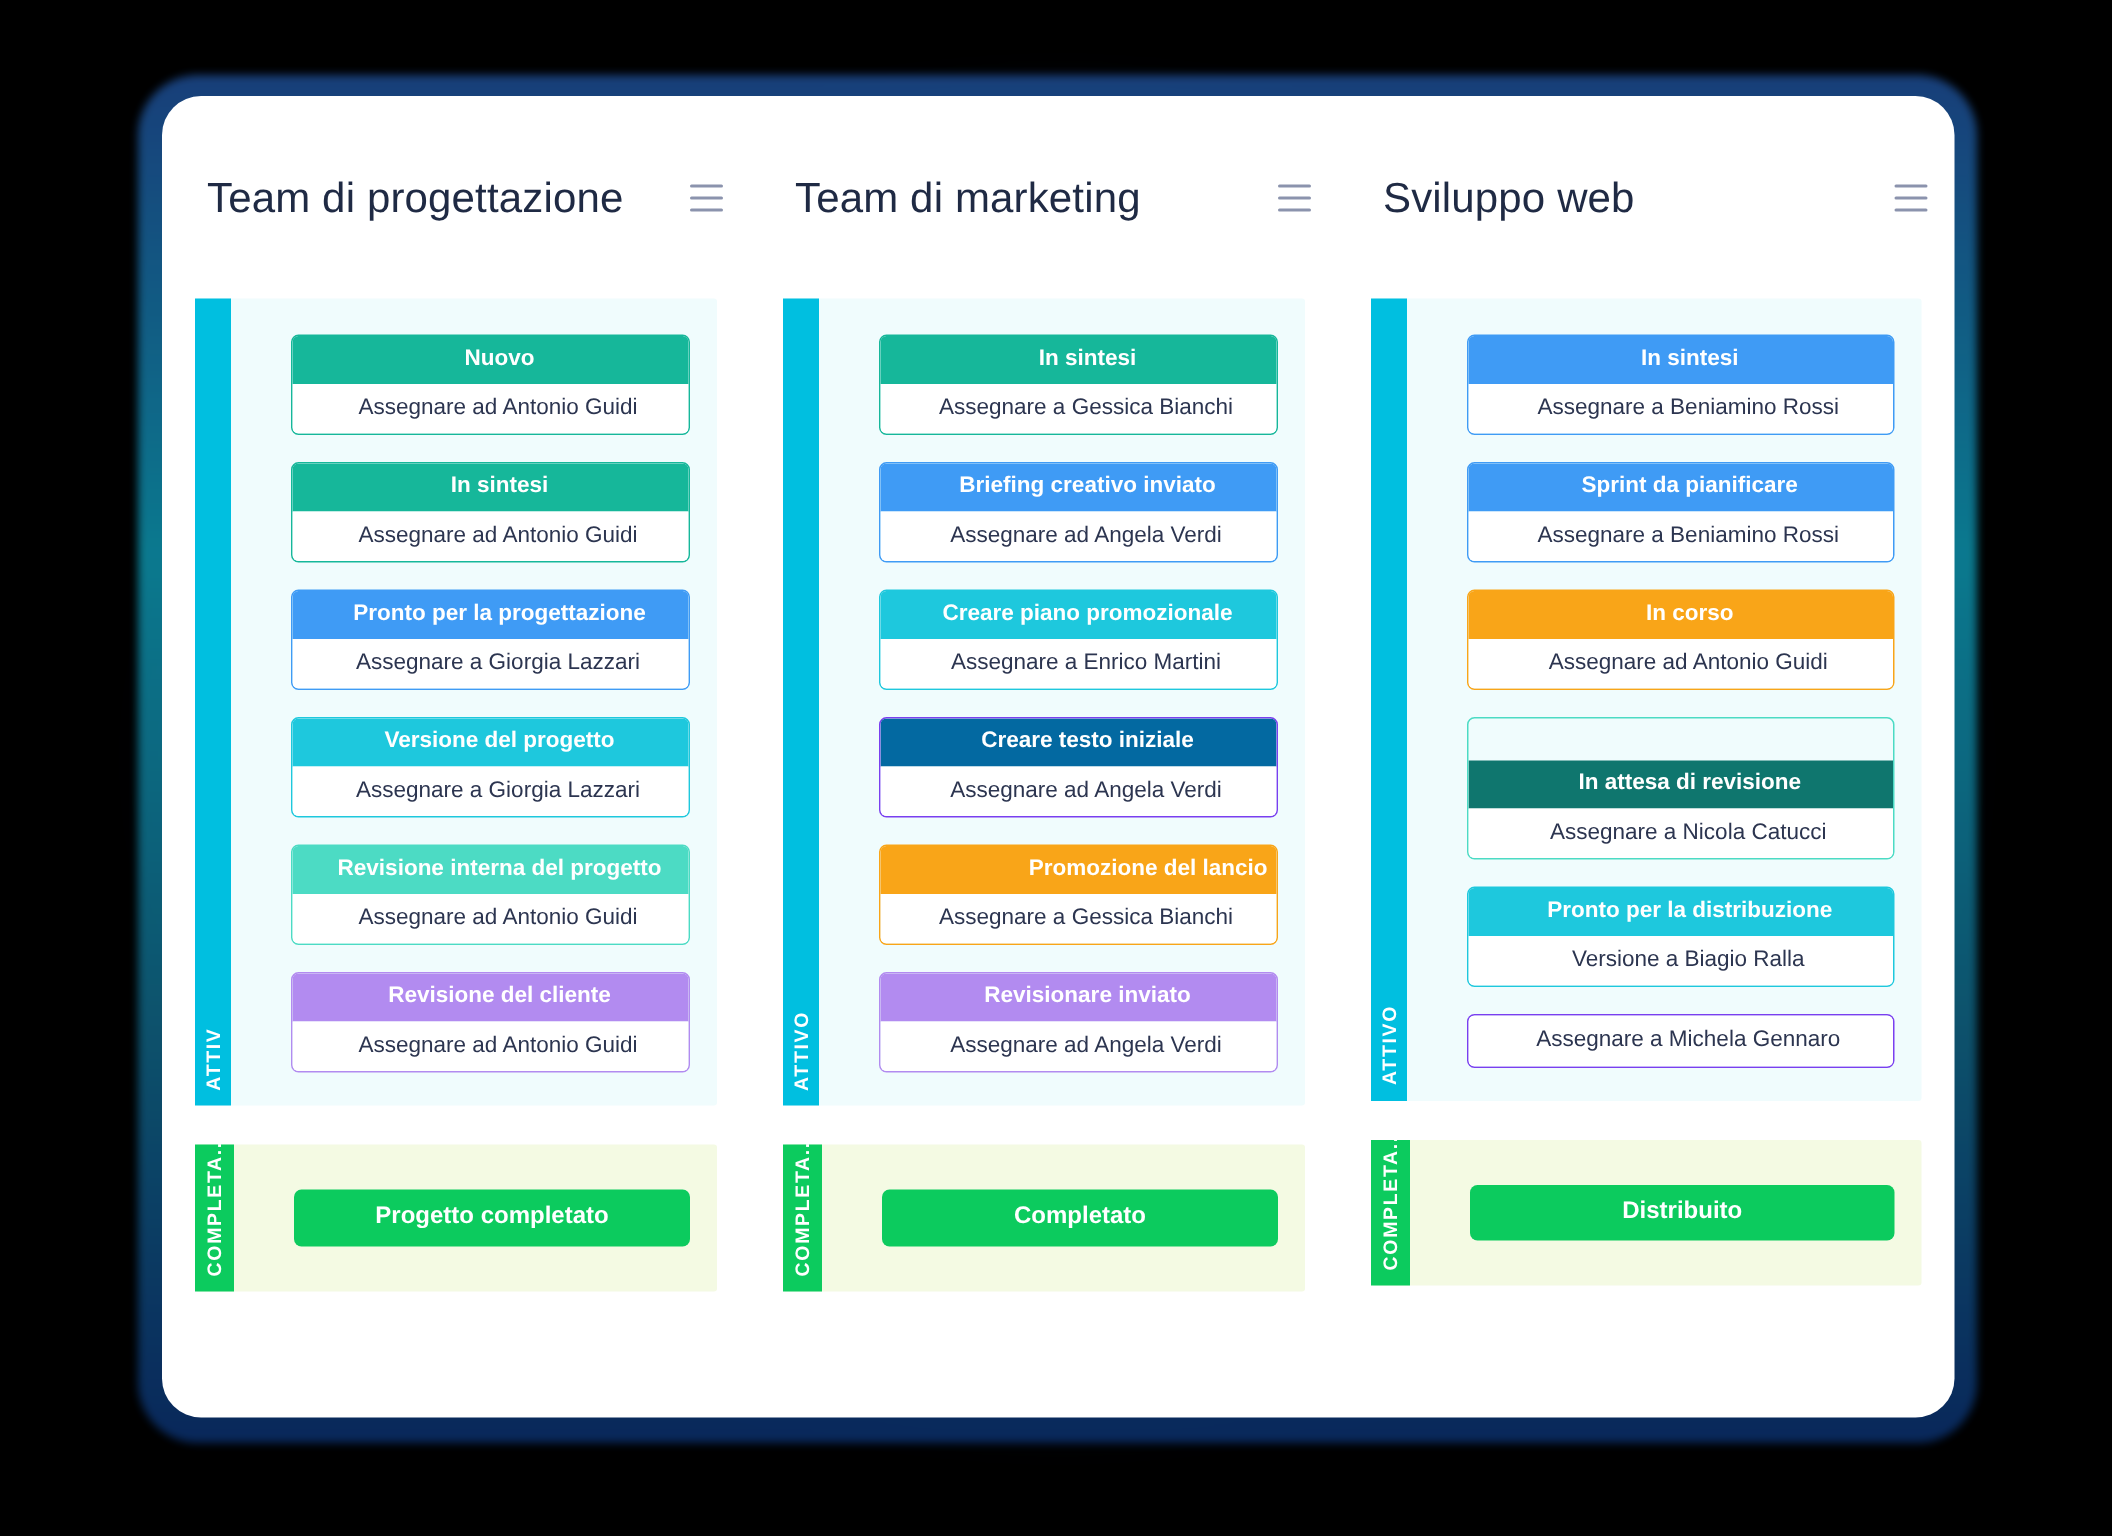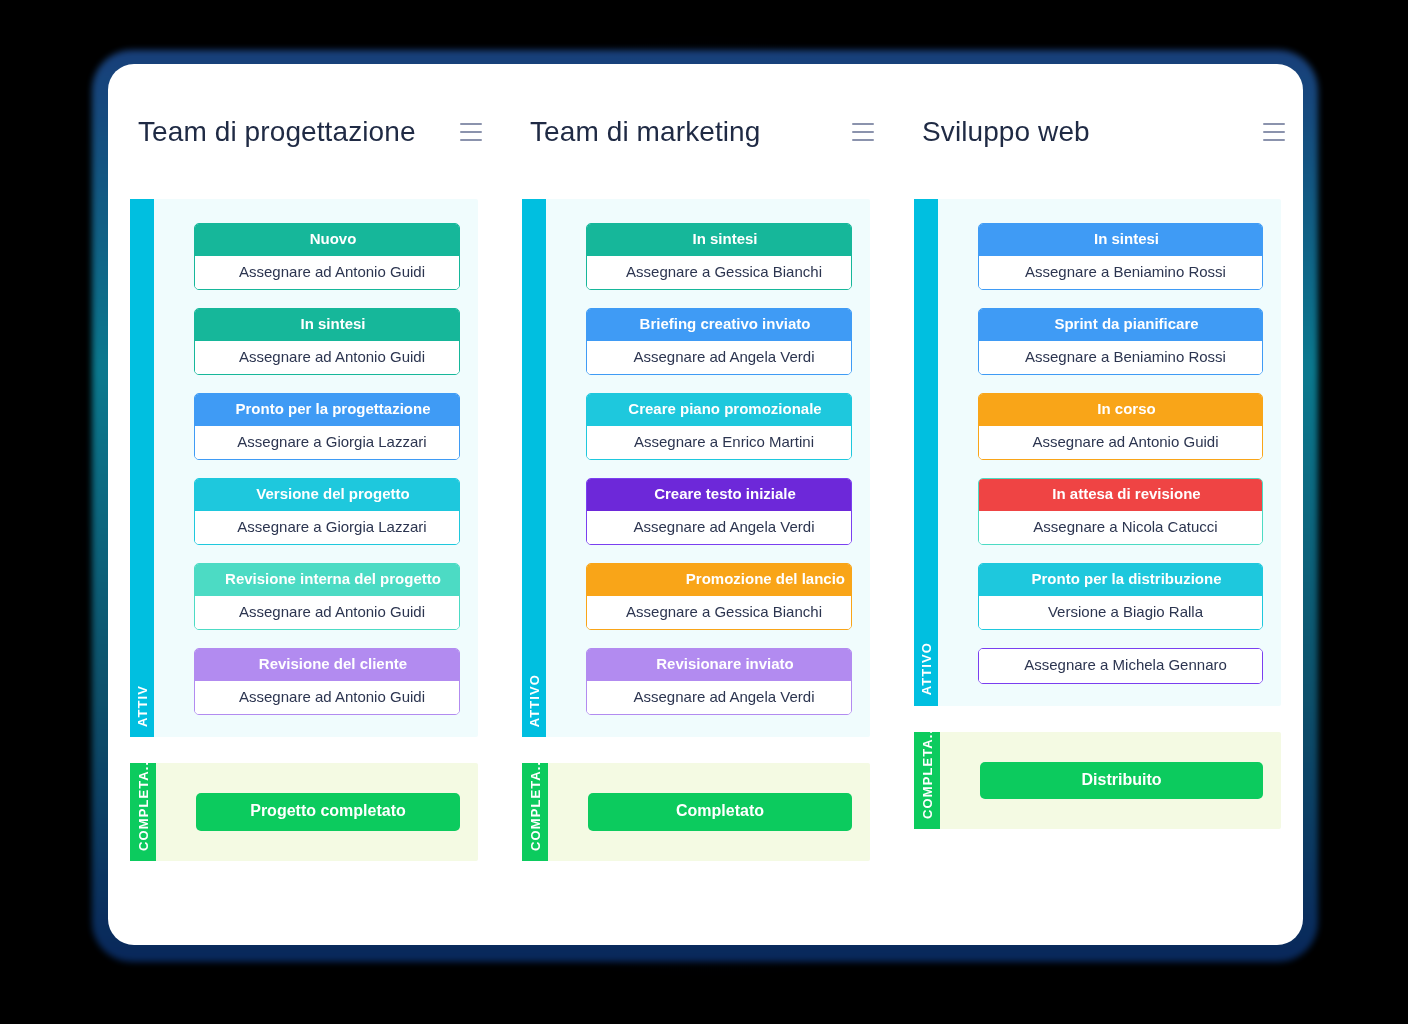--- a/index.html
+++ b/index.html
@@ -211,21 +211,21 @@
             </div>
             <div class="task" style="border-color: rgb(63, 155, 245);">
               <div class="t-head" style="background: rgb(63, 155, 245);">Briefing creativo inviato</div>
               <div class="t-body">Assegnare ad Angela Verdi</div>
             </div>
             <div class="task" style="border-color: rgb(30, 200, 221);">
               <div class="t-head" style="background: rgb(30, 200, 221);">Creare piano promozionale</div>
               <div class="t-body">Assegnare a Enrico Martini</div>
             </div>
             <div class="task" style="border-color: rgb(122, 63, 240);">
-              <div class="t-head" style="background: #6d28d9;">Creare testo iniziale</div>
+              <div class="t-head" style="background: #0369a1;">Creare testo iniziale</div>
               <div class="t-body">Assegnare ad Angela Verdi</div>
             </div>
             <div class="task" style="border-color: rgb(249, 165, 24);">
               <div class="t-head" style="background: rgb(249, 165, 24); text-align: right;">Promozione del lancio</div>
               <div class="t-body">Assegnare a Gessica Bianchi</div>
             </div>
             <div class="task" style="border-color: rgb(178, 139, 240);">
               <div class="t-head" style="background: rgb(178, 139, 240);">Revisionare inviato</div>
               <div class="t-body">Assegnare ad Angela Verdi</div>
             </div>
@@ -256,21 +256,21 @@
             </div>
             <div class="task" style="border-color: rgb(63, 155, 245);">
               <div class="t-head" style="background: rgb(63, 155, 245);">Sprint da pianificare</div>
               <div class="t-body">Assegnare a Beniamino Rossi</div>
             </div>
             <div class="task" style="border-color: rgb(249, 165, 24);">
               <div class="t-head" style="background: rgb(249, 165, 24);">In corso</div>
               <div class="t-body">Assegnare ad Antonio Guidi</div>
             </div>
             <div class="task" style="border-color: rgb(76, 219, 196);">
-              <div class="t-head" style="background: #ef4444;">In attesa di revisione</div>
+              <div class="t-head" style="background: #0f766e; margin-top: 28px;">In attesa di revisione</div>
               <div class="t-body">Assegnare a Nicola Catucci</div>
             </div>
             <div class="task" style="border-color: rgb(30, 200, 221);">
               <div class="t-head" style="background: rgb(30, 200, 221);">Pronto per la distribuzione</div>
               <div class="t-body">Versione a Biagio Ralla</div>
             </div>
             <div class="task" style="border-color: rgb(122, 63, 240);">
               <div class="t-body">Assegnare a Michela Gennaro</div>
             </div>
 

